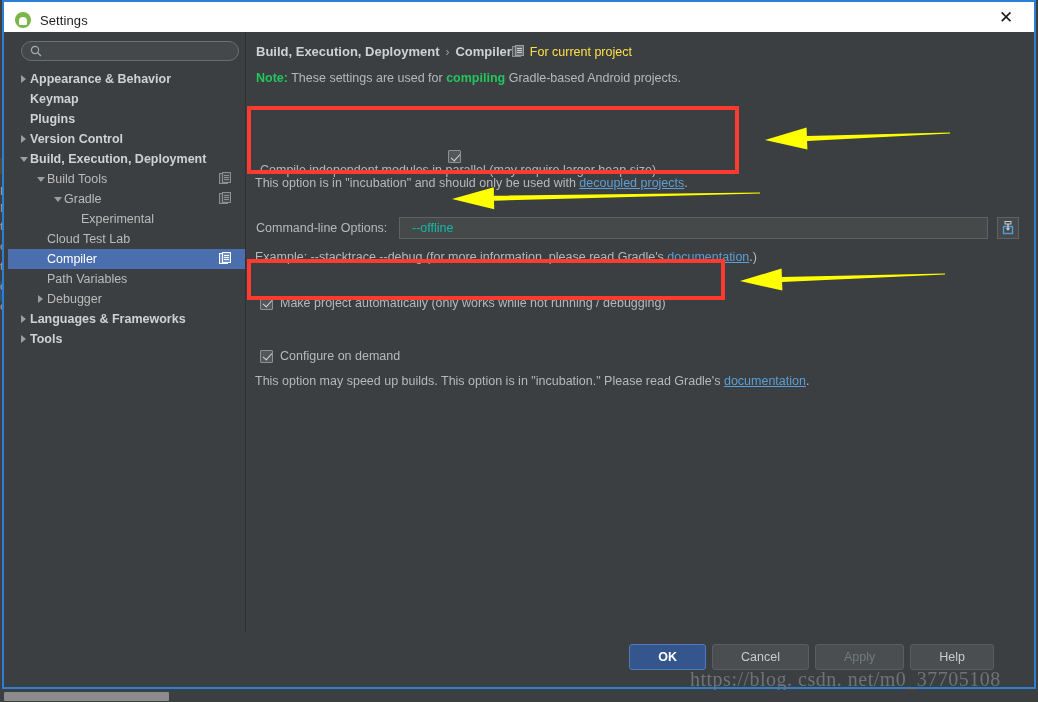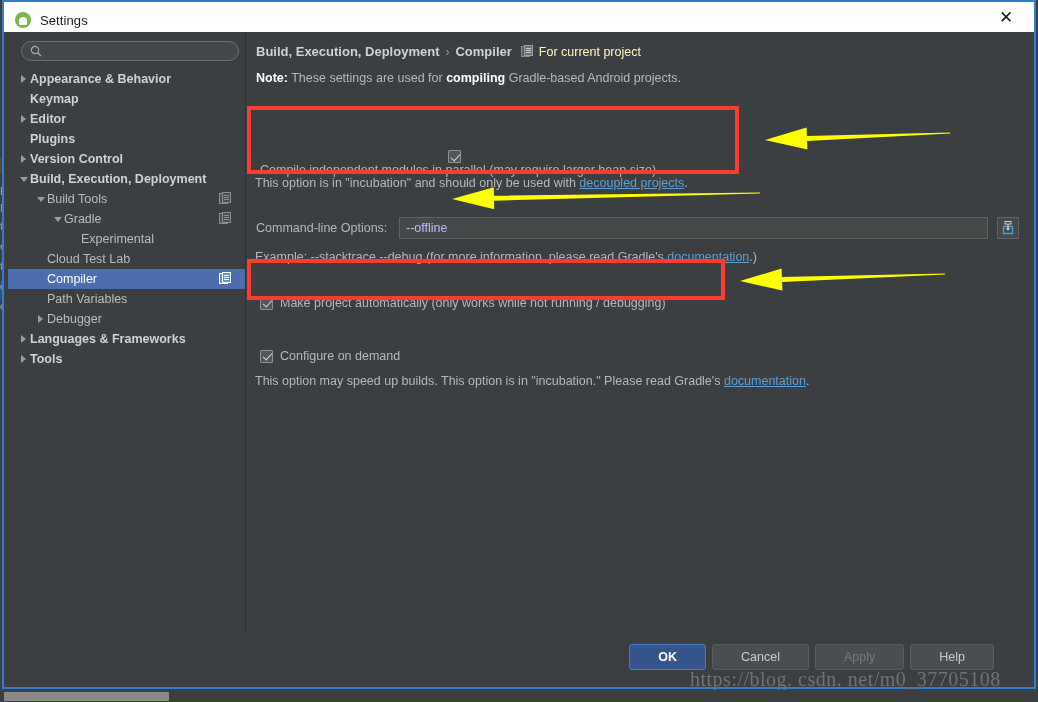--- a/index.html
+++ b/index.html
@@ -165,30 +165,30 @@
     overflow: hidden;
   }
   .breadcrumb {
     position: absolute; left: 10px; top: 12px;
     font-size: 13px; font-weight: bold; color: #cfd2d4;
     white-space: nowrap;
     display: flex; align-items: center;
   }
   .bc-sep { color: #9a9ea1; margin: 0 6px; font-weight: normal; font-size: 12px; }
   .bc-scope {
-    font-weight: normal; color: #fef9c3; font-size: 12.5px;
-    margin-left: 9px; display: flex; align-items: center;
+    font-weight: normal; color: #fde047; font-size: 12.5px;
+    display: flex; align-items: center;
   }
   .bc-scope .copy-icon { position: static; margin-right: 5px; }
 
   .note {
     position: absolute; left: 10px; top: 39px;
     font-size: 12.5px; color: #b6b9bb; white-space: nowrap;
   }
-  .note b { color: #ffffff; }
+  .note b { color: #22c55e; }
 
   .opt-line {
     position: absolute;
     font-size: 12.5px; color: #b6b9bb; white-space: nowrap;
     display: flex; align-items: center;
   }
   .cb {
     width: 13px; height: 13px; flex: none;
     margin-right: 7px;
     border: 1px solid #8d9194;
@@ -217,22 +217,22 @@
   .cli-label {
     position: absolute; left: 10px; top: 189px;
     font-size: 12.5px; color: #b6b9bb; white-space: nowrap;
   }
   .cli-input {
     position: absolute; left: 153px; top: 185px;
     width: 589px; height: 22px;
     box-sizing: border-box;
     background: #45494a;
     border: 1px solid #5e6264;
-    color: #c4b5fd; font-size: 12.5px;
-    padding: 0 6px;
+    color: #14b8a6; font-size: 12.5px;
+    padding: 0 12px;
     font-family: "Liberation Sans", sans-serif;
     outline: none;
   }
   .cli-expand {
     position: absolute; left: 751px; top: 185px;
     width: 22px; height: 22px;
     box-sizing: border-box;
     border: 1px solid #5e6264;
     background: #45494a;
     display: flex; align-items: center; justify-content: center;
@@ -324,27 +324,20 @@
               <span style="width: 9px; flex: 0 0 auto;"></span>
               <span class="tree-arrow">
                 <i class="tri tri-right"></i>
               </span>
               <span class="tree-label">Appearance &amp; Behavior</span>
             </div>
             <div class="tree-row bold">
               <span style="width: 9px; flex: 0 0 auto;"></span>
               <span class="tree-arrow"></span>
               <span class="tree-label">Keymap</span>
-            </div>
-            <div class="tree-row bold">
-              <span style="width: 9px; flex: 0 0 auto;"></span>
-              <span class="tree-arrow">
-                <i class="tri tri-right"></i>
-              </span>
-              <span class="tree-label">Editor</span>
             </div>
             <div class="tree-row bold">
               <span style="width: 9px; flex: 0 0 auto;"></span>
               <span class="tree-arrow"></span>
               <span class="tree-label">Plugins</span>
             </div>
             <div class="tree-row bold">
               <span style="width: 9px; flex: 0 0 auto;"></span>
               <span class="tree-arrow">
                 <i class="tri tri-right"></i>

